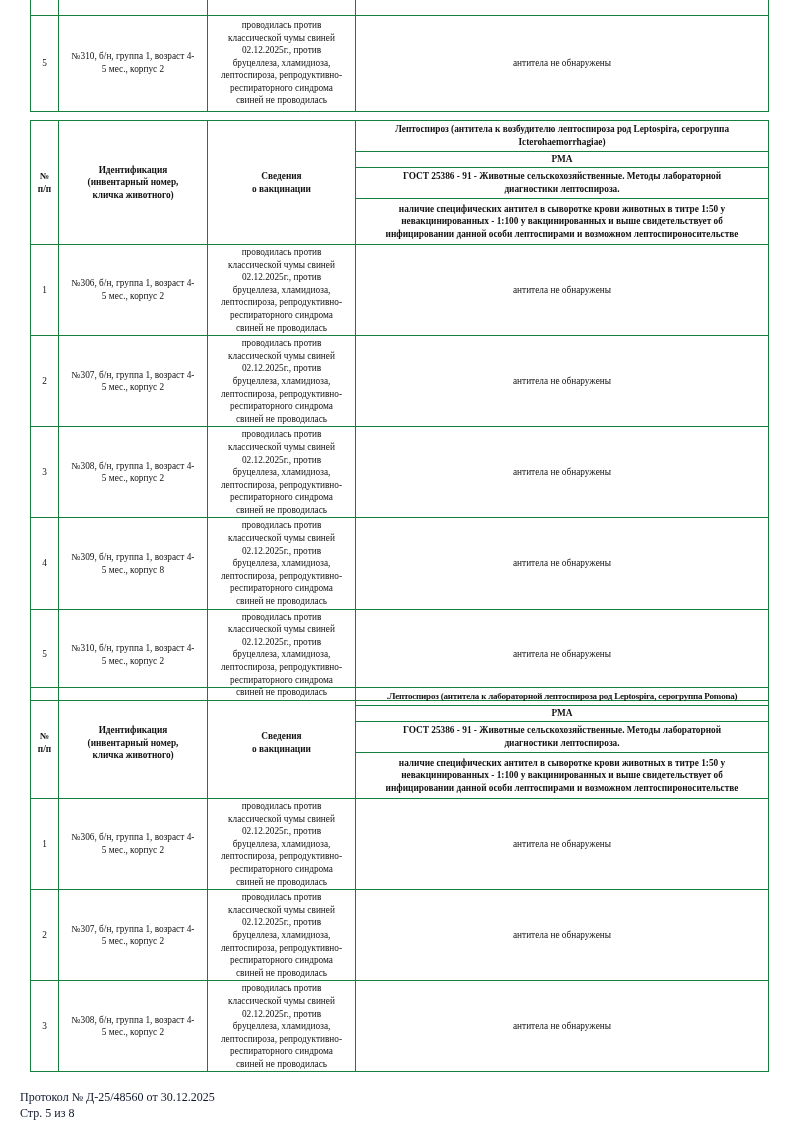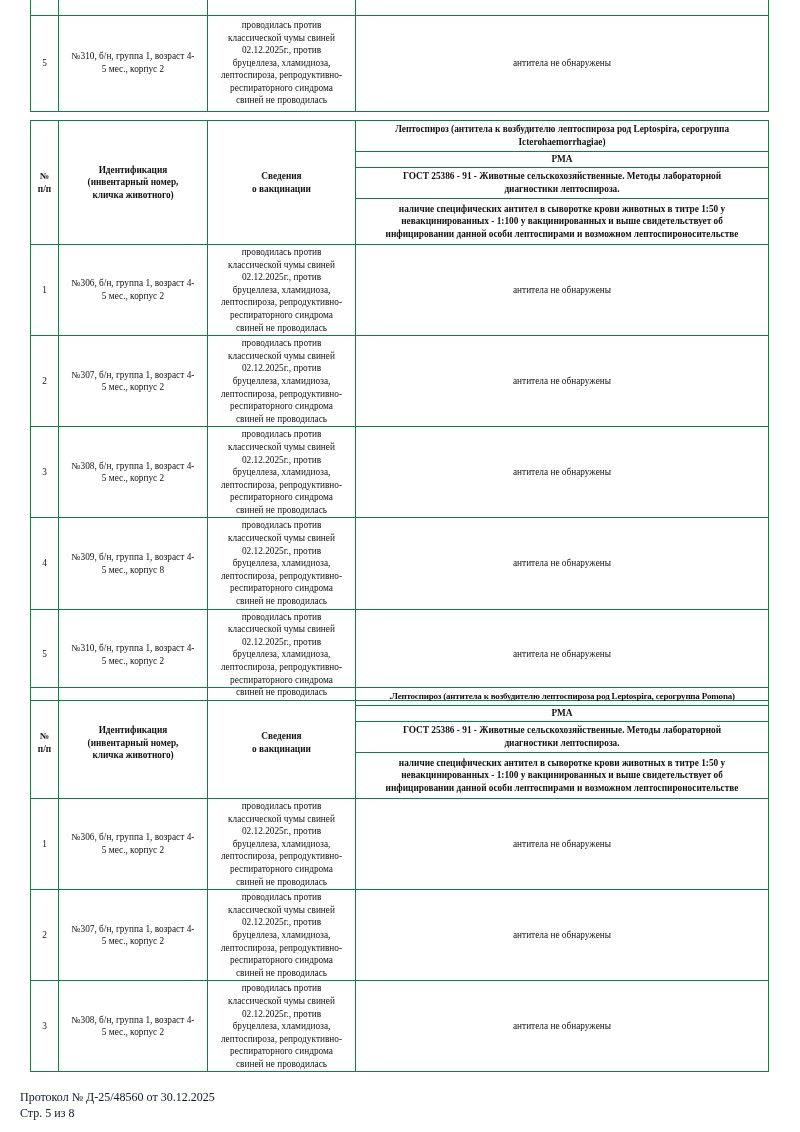--- a/index.html
+++ b/index.html
@@ -189,21 +189,21 @@
       </colgroup>
     <tbody>
       <tr>
         <td rowspan="4" class="hdr-left">№
 п/п</td>
         <td rowspan="4" class="hdr-left">Идентификация
 (инвентарный номер,
 кличка животного)</td>
         <td rowspan="4" class="hdr-left">Сведения
 о вакцинации</td>
-        <td class="b t-title-one">.Лептоспироз (антитела к возбудителю лептоспироза род Leptospira, серогруппа Pomona)</td>
+        <td class="b t-title-one">.Лептоспироз (антитела к лабораторной лептоспироза род Leptospira, серогруппа Pomona)</td>
       </tr>
       <tr>
         <td class="b t-method">РМА</td>
       </tr>
       <tr>
         <td class="b t-standard">ГОСТ 25386 - 91 - Животные сельскохозяйственные. Методы лабораторной
 диагностики лептоспироза.</td>
       </tr>
       <tr>
         <td class="b t-interp">наличие специфических антител в сыворотке крови животных в титре 1:50 у

